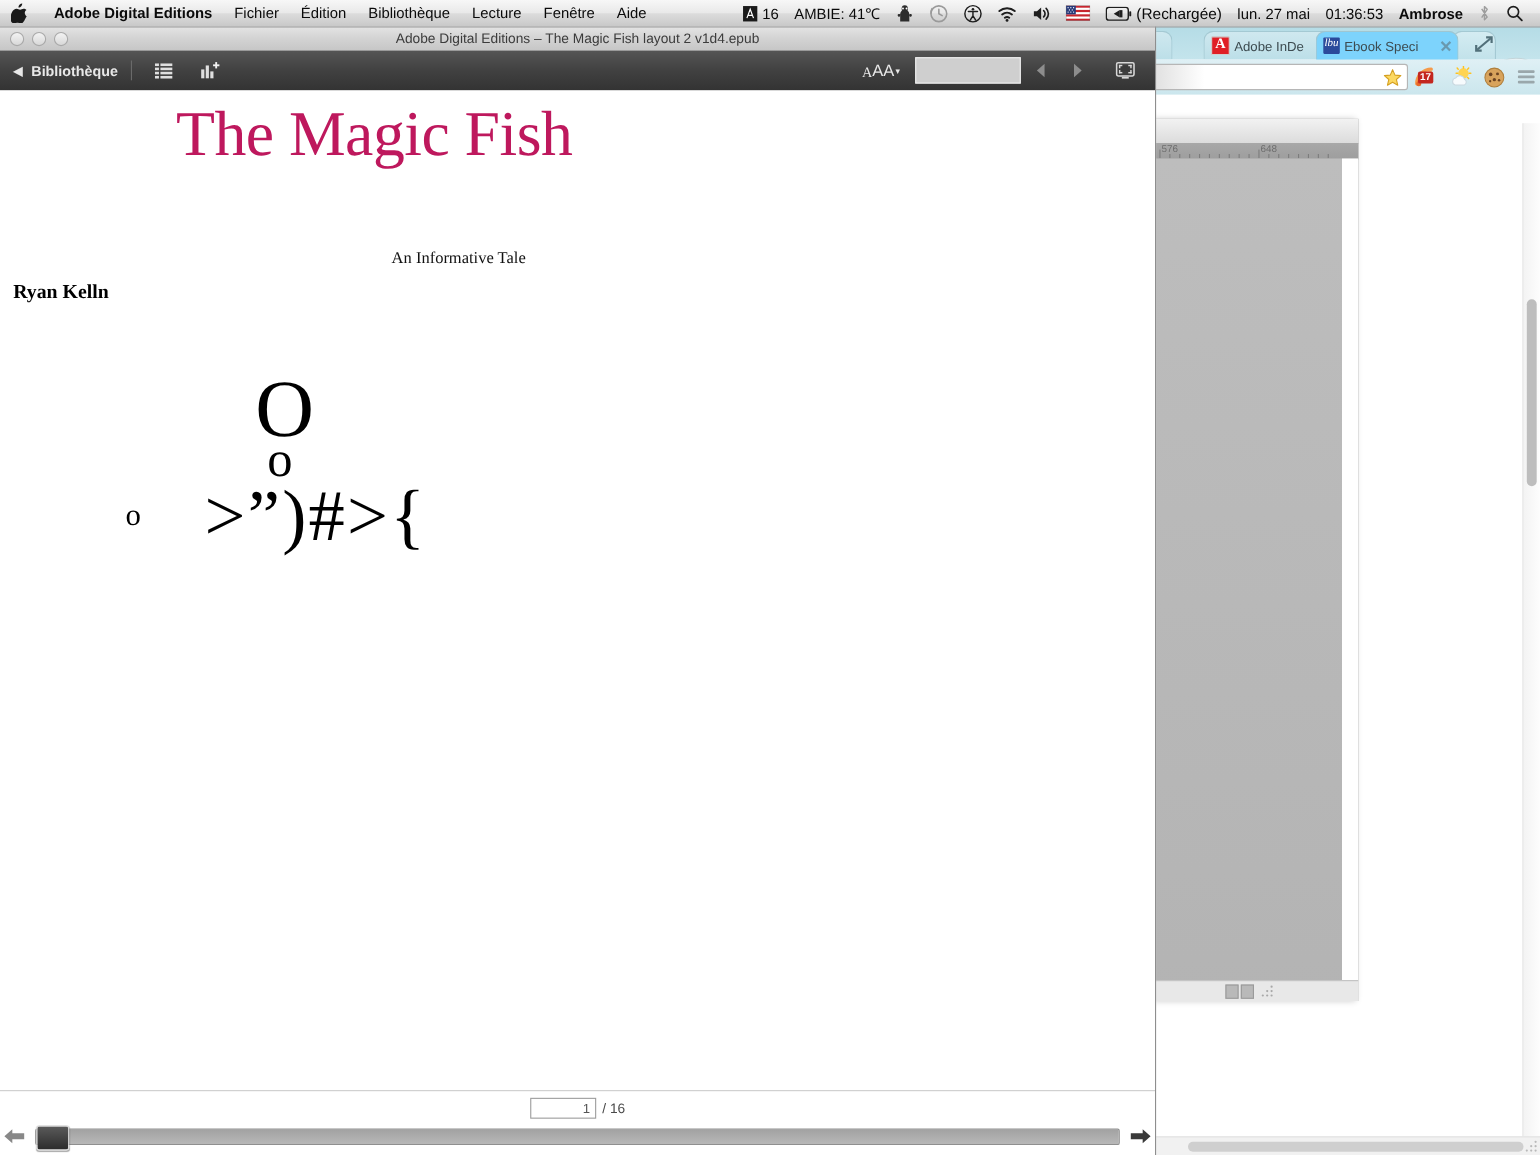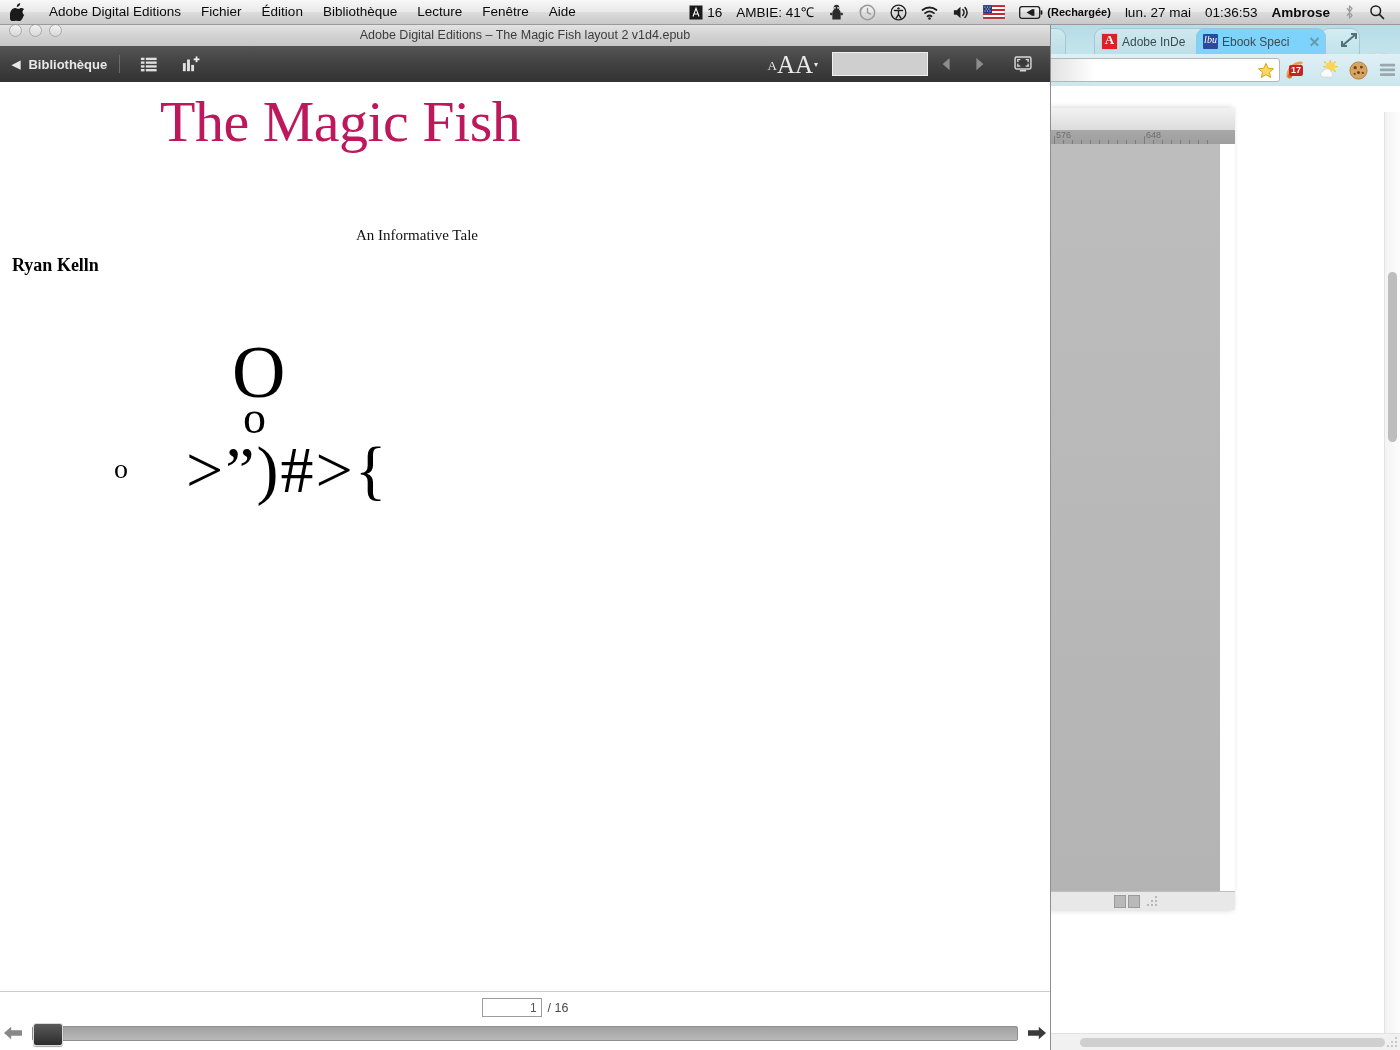--- a/index.html
+++ b/index.html
@@ -105,36 +105,36 @@
   
   #menubar{
     position:absolute;left:0;top:0;width:1400px;height:24px;
     background:linear-gradient(180deg,#f7f7f7 0%,#e9e9e9 48%,#dcdcdc 52%,#c8c8c8 100%);
     border-bottom:1px solid #9a9a9a;
     display:flex;align-items:center;font-size:13.5px;color:#0a0a0a;
     font-family:"Liberation Sans",sans-serif;z-index:50;
   }
   #apple-logo{margin:0 14px 0 10px;font-size:16px;line-height:1;}
   .mb-item{padding:0 10px;white-space:nowrap;line-height:24px;}
-  .mb-item.bold{font-weight:normal;}
+  .mb-item.bold{font-weight:bold;}
   #menubar-right{margin-left:auto;display:flex;align-items:center;padding-right:8px;}
   .mb-right-item{padding:0 7px;white-space:nowrap;display:flex;align-items:center;}
   .mb-icon{width:17px;height:17px;display:inline-block;}
 
   
   #ade-window{
     position:absolute;left:0;top:24px;width:1050px;height:1026px;
     background:#ffffff;z-index:20;overflow:hidden;
     border-right:1px solid #8e8e8e;
   }
   .ade-titlebar{
     position:absolute;left:0;top:0;width:1050px;height:22px;
     background:linear-gradient(180deg,#e4e4e4 0%,#d3d3d3 50%,#c6c6c6 100%);
     border-bottom:1px solid #a8a8a8;
-    display:flex;align-items:flex-start;
+    display:flex;align-items:center;
   }
   .traffic{display:flex;align-items:center;margin-left:9px;gap:7px;}
   .tl{width:11px;height:11px;border-radius:50%;background:linear-gradient(180deg,#f3f3f3,#d8d8d8);border:1px solid #a9a9a9;}
   .ade-title{
     position:absolute;left:0;top:0;width:1050px;height:22px;line-height:22px;
     text-align:center;font-size:12.5px;color:#3c3c3c;
     font-family:"Liberation Sans",sans-serif;pointer-events:none;
   }
   .ade-toolbar{
     position:absolute;left:0;top:22px;width:1050px;height:36px;
@@ -395,21 +395,21 @@
         <g fill="#f2f2f2">
           <rect x="15.2" y="1.6" width="1.9" height="6.4"></rect>
           <rect x="13" y="3.9" width="6.4" height="1.9"></rect>
         </g>
       </svg>
     </div>
 
     <div class="tb-right">
       <div class="aa-btn">
         <span style="font-family:'Liberation Serif',serif;font-size:13px;line-height:16px;">A</span>
-        <span style="font-family:Liberation Serif, serif;font-size:25px;line-height:19px;">AA</span>
+        <span style="font-family:Liberation Sans, sans-serif;font-size:15px;line-height:19px;">AA</span>
         <span style="font-size:8px;line-height:18px;margin-left:1px;">▾</span>
       </div>
 
       <input class="searchbox" type="text" placeholder="" style="">
 
       <div class="nav-arrow">
         <svg viewBox="0 0 16 16" width="14" height="14">
           <path d="M11 1 L3 8 L11 15 Z" fill="#8d8d8d"></path>
         </svg>
       </div>
@@ -571,21 +571,21 @@
       </svg>
     </div>
 
     <div class="mb-right-item">
       <svg width="24" height="13" viewBox="0 0 24 13" style="margin-right:4px;">
         <rect x="0.7" y="0.7" width="20" height="11.6" rx="2.4" fill="none" stroke="#1e1e1e" stroke-width="1.3"></rect>
         <rect x="21.6" y="4.2" width="1.8" height="4.6" rx="0.8" fill="#1e1e1e"></rect>
         <path d="M13 3.2 L7.5 6.5 L13 9.8 Z" fill="#1e1e1e"></path>
         <rect x="13" y="3.2" width="2.4" height="6.6" fill="#1e1e1e"></rect>
       </svg>
-      <span style="font-size:11px;font-weight:bold;">(Rechargée)</span>
+      <span style="font-size:14px;">(Rechargée)</span>
     </div>
 
     <div class="mb-right-item">lun. 27 mai</div>
     <div class="mb-right-item">01:36:53</div>
     <div class="mb-right-item" style="font-weight:bold;">Ambrose</div>
 
     <div class="mb-right-item">
       <svg width="11" height="16" viewBox="0 0 11 16">
         <path d="M3 4 L8 11.5 L5.5 14 V2 L8 4.5 L3 12" fill="none" stroke="#9d9d9d" stroke-width="1.3" stroke-linejoin="round"></path>
       </svg>

